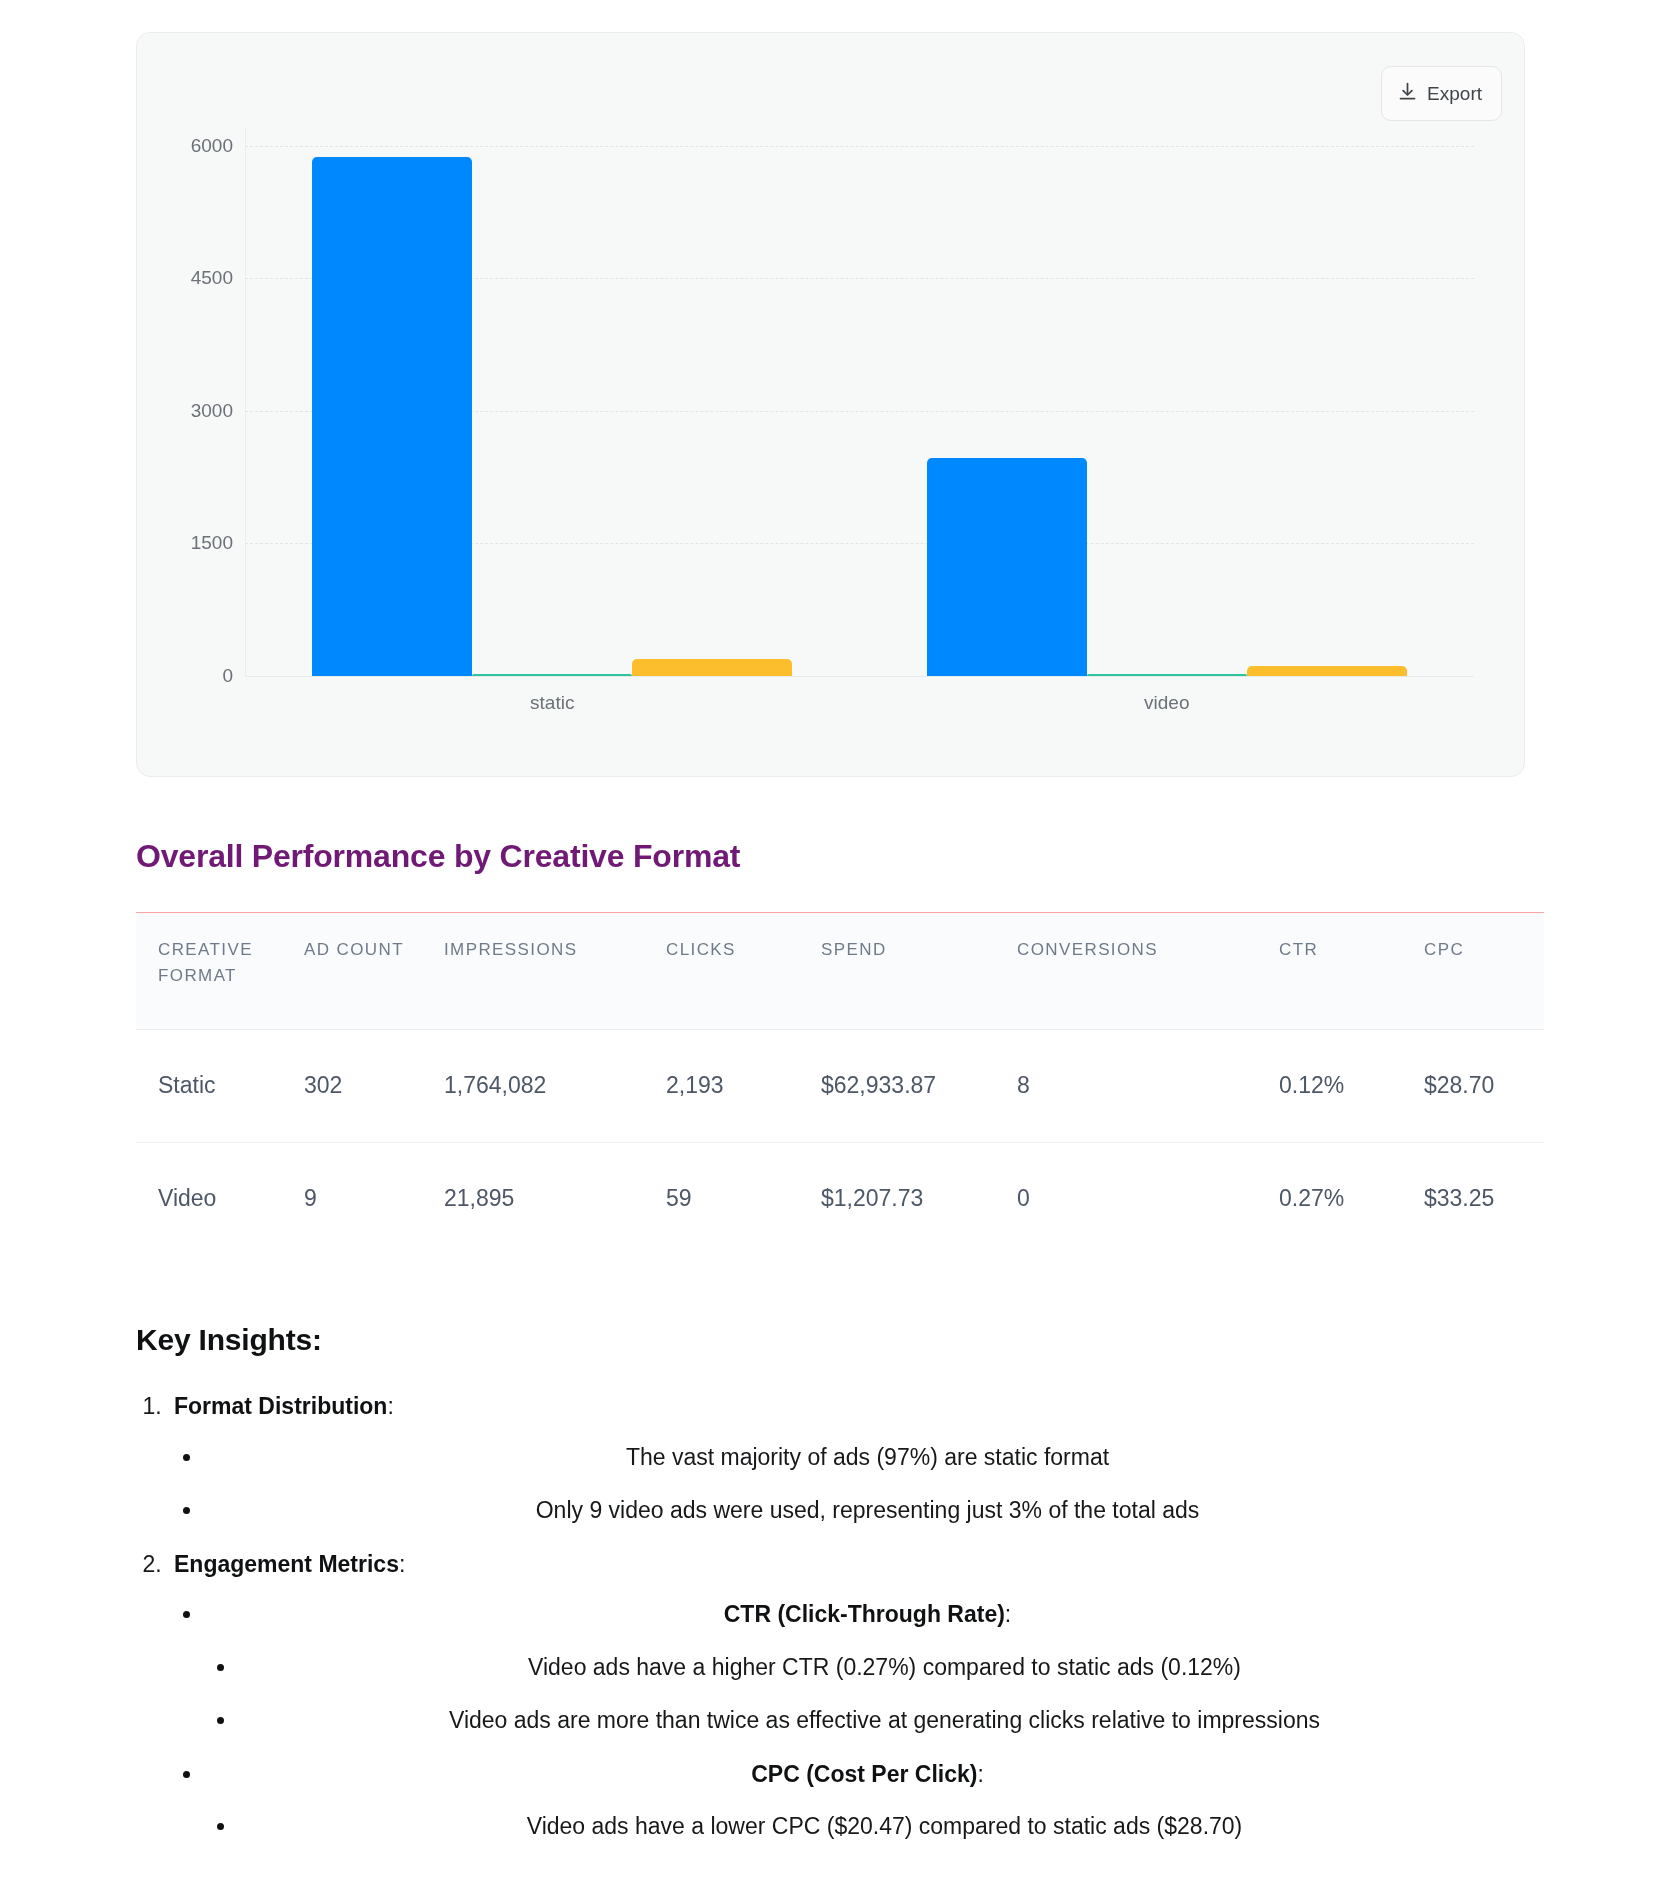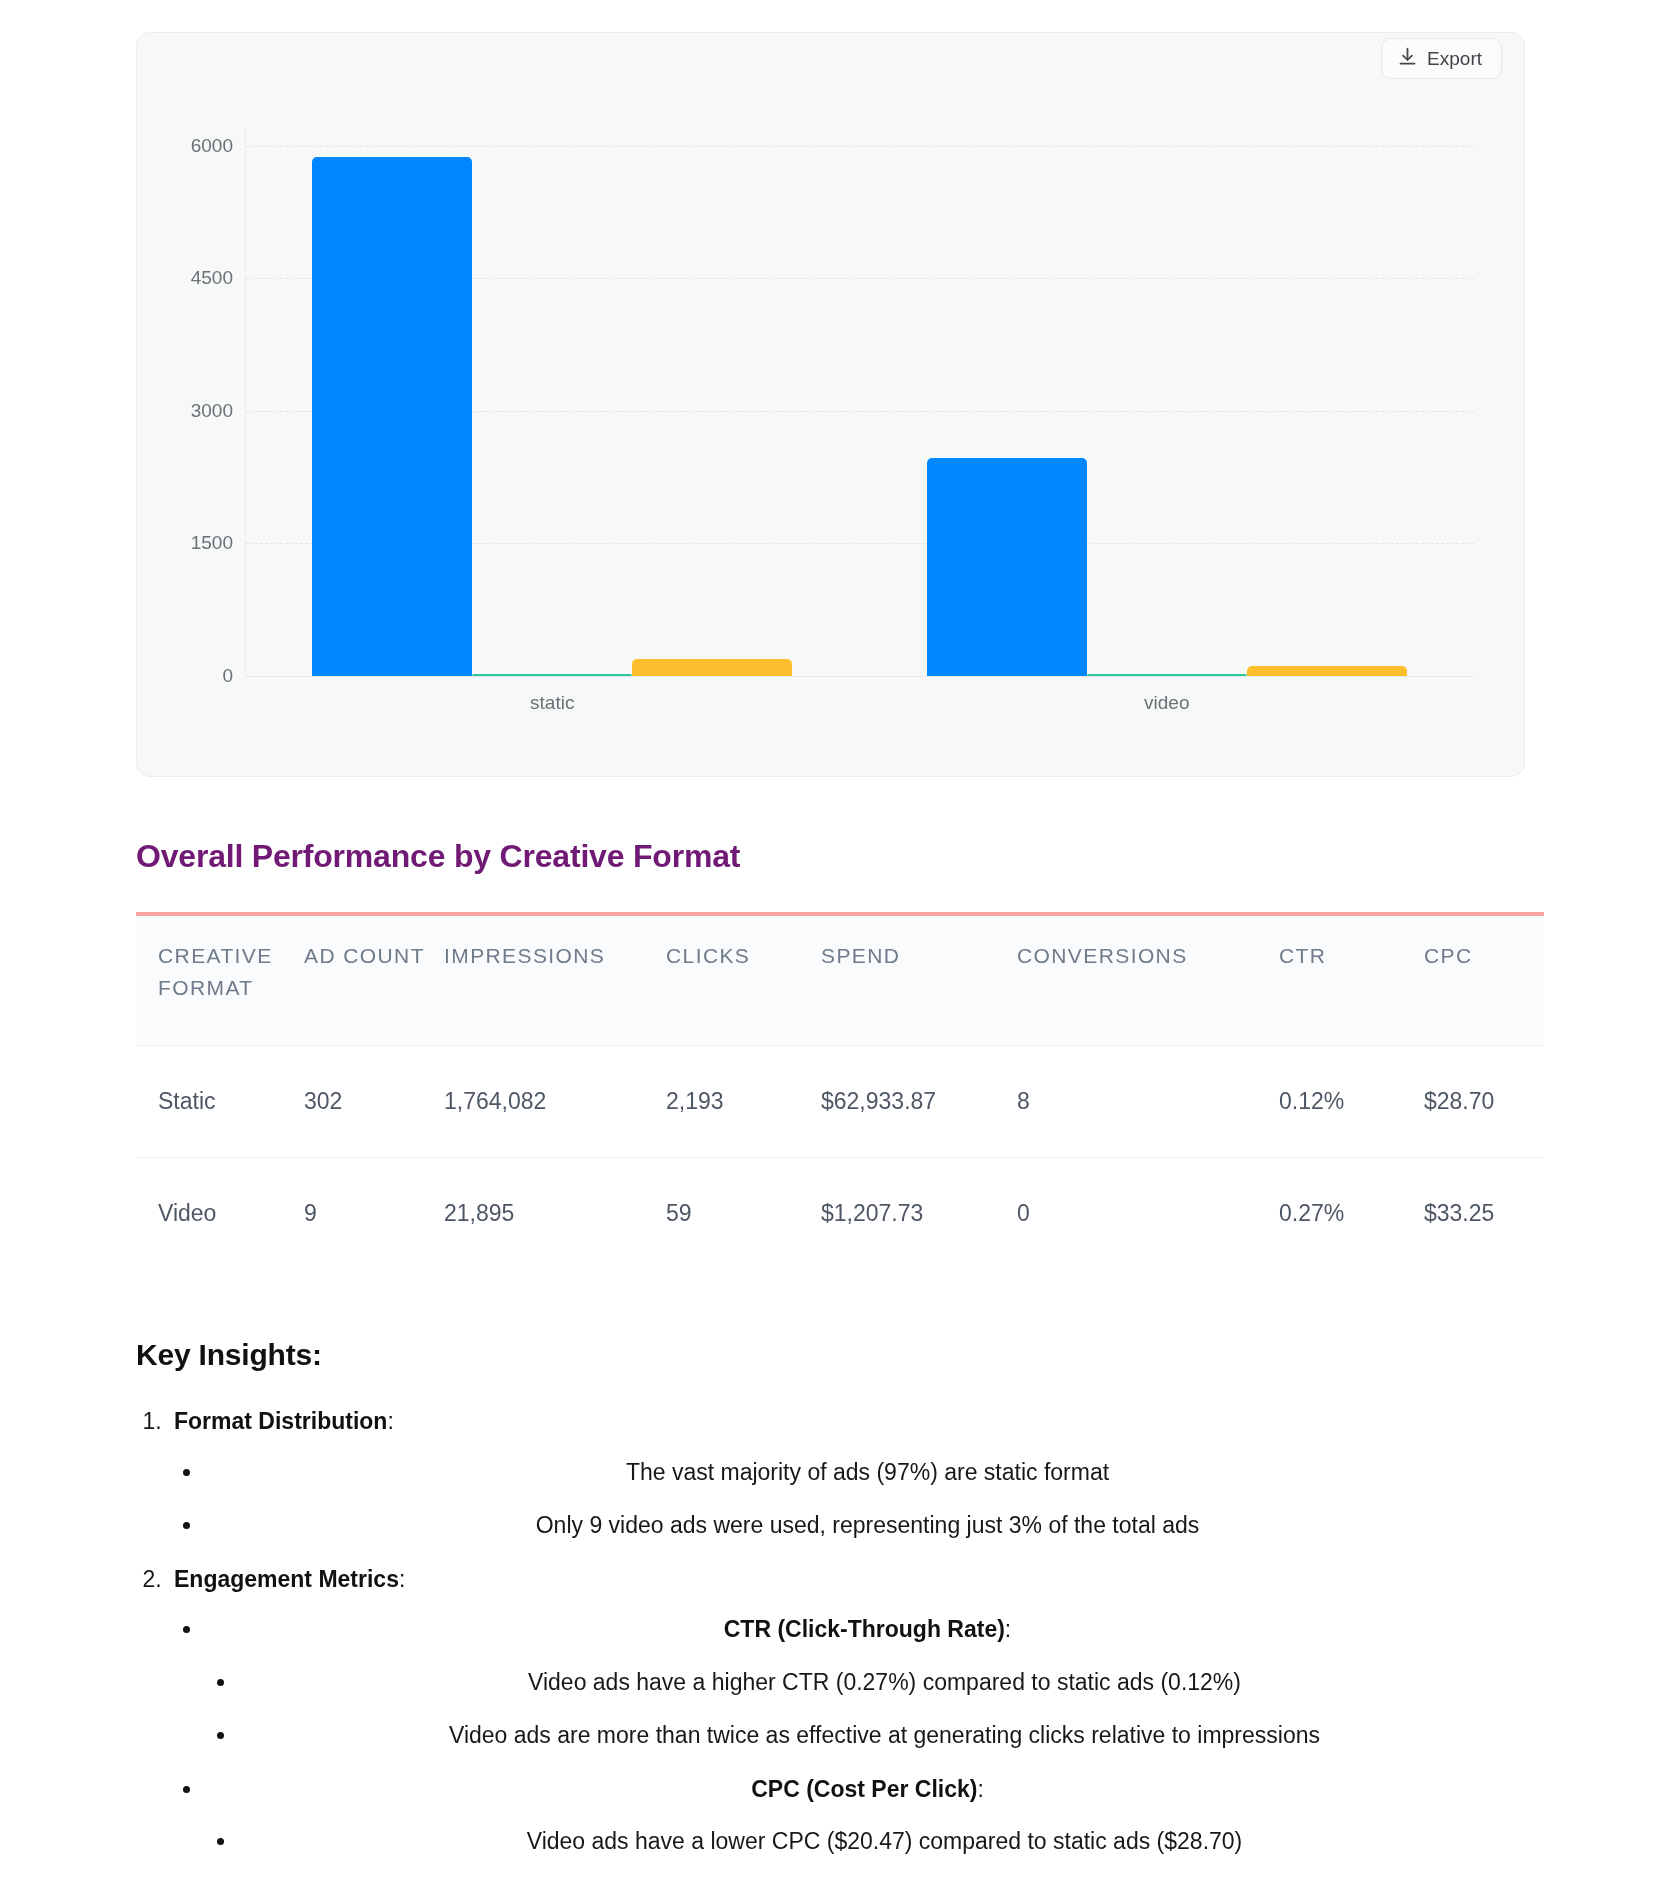--- a/index.html
+++ b/index.html
@@ -25,25 +25,25 @@
     position: relative;
     margin: 32px 135px 0 136px;
     height: 745px;
     background: #f7f8f8;
     border: 1px solid #ececec;
     border-radius: 14px;
     overflow: hidden;
   }
   .export-btn {
     position: absolute;
-    top: 5px; right: 22px;
+    top: 33px; right: 22px;
     display: flex;
     align-items: center;
     gap: 9px;
-    height: 41px;
+    height: 55px;
     padding: 0 19px 0 15px;
     background: #fbfbfb;
     border: 1px solid #e6e6e6;
     border-radius: 10px;
     font-size: 19px;
     color: #414549;
     cursor: pointer;
     z-index: 5;
   }
   .export-btn .label { line-height: 1; }
@@ -149,27 +149,27 @@
     width: 100%;
     border-collapse: collapse;
     table-layout: fixed;
     margin-top: 4px;
   }
   table.perf-table thead tr {
     background: #fafbfc;
   }
   table.perf-table th {
     text-align: left;
-    font-size: 21px;
+    font-size: 17px;
     font-weight: 400;
     letter-spacing: 1.4px;
     color: #6f7b8a;
     padding: 24px 10px 40px 0;
     vertical-align: top;
-    border-top: 4px solid #fca5a5;
+    border-top: 1px solid #fca5a5;
     border-bottom: 1px solid #eceef0;
     text-transform: uppercase;
   }
   table.perf-table th:first-child { padding-left: 22px; }
   table.perf-table td {
     font-size: 23px;
     color: #4e5765;
     padding: 38px 10px 38px 0;
     border-bottom: 1px solid #eceef0;
     white-space: nowrap;

